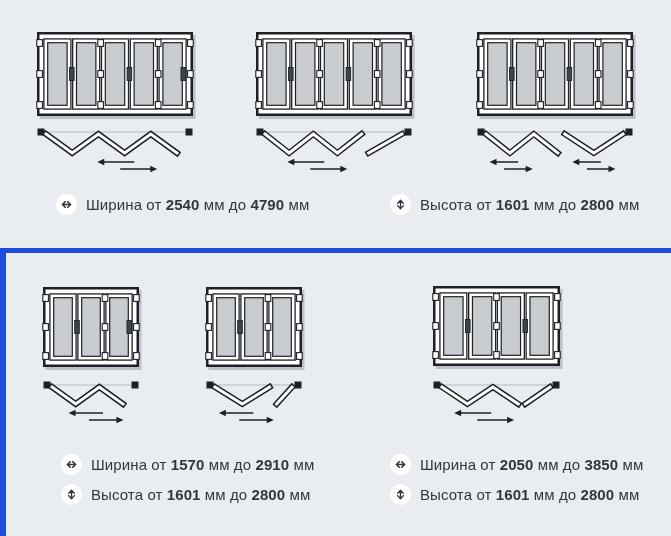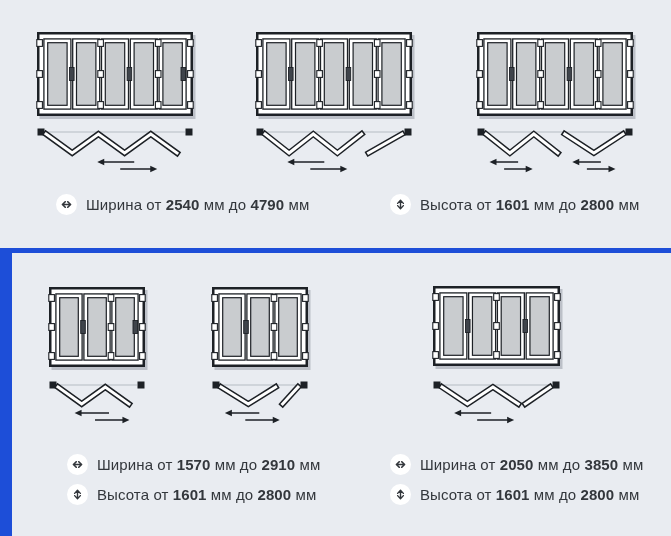--- a/index.html
+++ b/index.html
@@ -1,20 +1,20 @@
 <!DOCTYPE html>
 <html style="--color-panel_bg: #e9ecf1; --color-line: #1d2126; --color-glass: #c9cccf; --color-handle: #3f444b; --color-track: #b6bcc4; --color-text: #33373c; --color-icon_bg: #ffffff; --color-shadow: rgba(105,112,122,0.35);"><head>
 <meta charset="utf-8">
 <style>
   html,body{margin:0;padding:0;background:#ffffff;}
   .canvas{position:relative;width:671px;height:536px;background:#1d4ed8;
           font-family:"Liberation Sans",sans-serif;overflow:hidden;}
   .panel{position:absolute;background:var(--color-panel_bg,#e9ecf1);}
   #panel-top{left:0;top:0;width:671px;height:248px;}
-  #panel-bl{left:12px;top:253px;width:332px;height:283px;}
+  #panel-bl{left:6px;top:253px;width:332px;height:283px;}
   #panel-br{left:337px;top:253px;width:334px;height:283px;padding-left:32px;}
   .door{position:absolute;box-shadow:2.5px 3px 0 var(--color-shadow,rgba(105,112,122,.35));line-height:0;}
   .fold{position:absolute;line-height:0;}
   .door svg,.fold svg{display:block;overflow:visible;}
   .spec{position:absolute;display:flex;align-items:center;gap:9px;height:22px;}
   .spec-icon{width:21px;height:21px;border-radius:50%;background:var(--color-icon_bg,#fff);
              display:flex;align-items:center;justify-content:center;flex:0 0 auto;}
   .spec-icon svg path{stroke:var(--color-text,#33373c);}
   .spec-text{font-size:15px;color:var(--color-text,#33373c);white-space:nowrap;letter-spacing:.1px;}
   .spec-text b{font-weight:700;}

